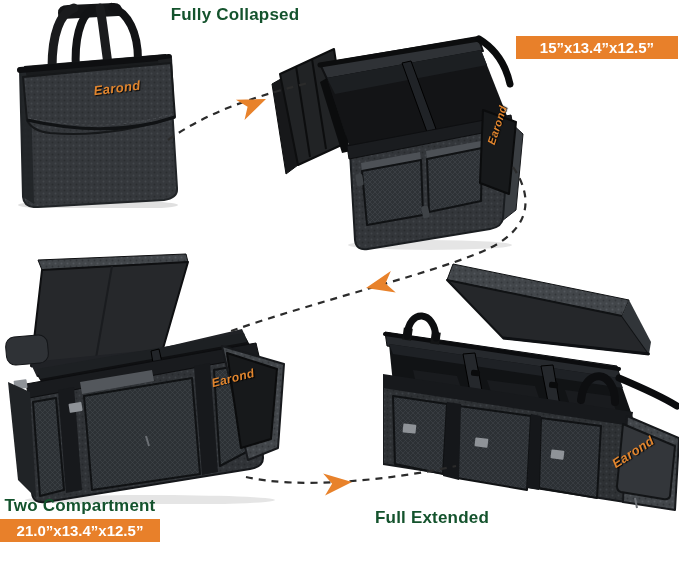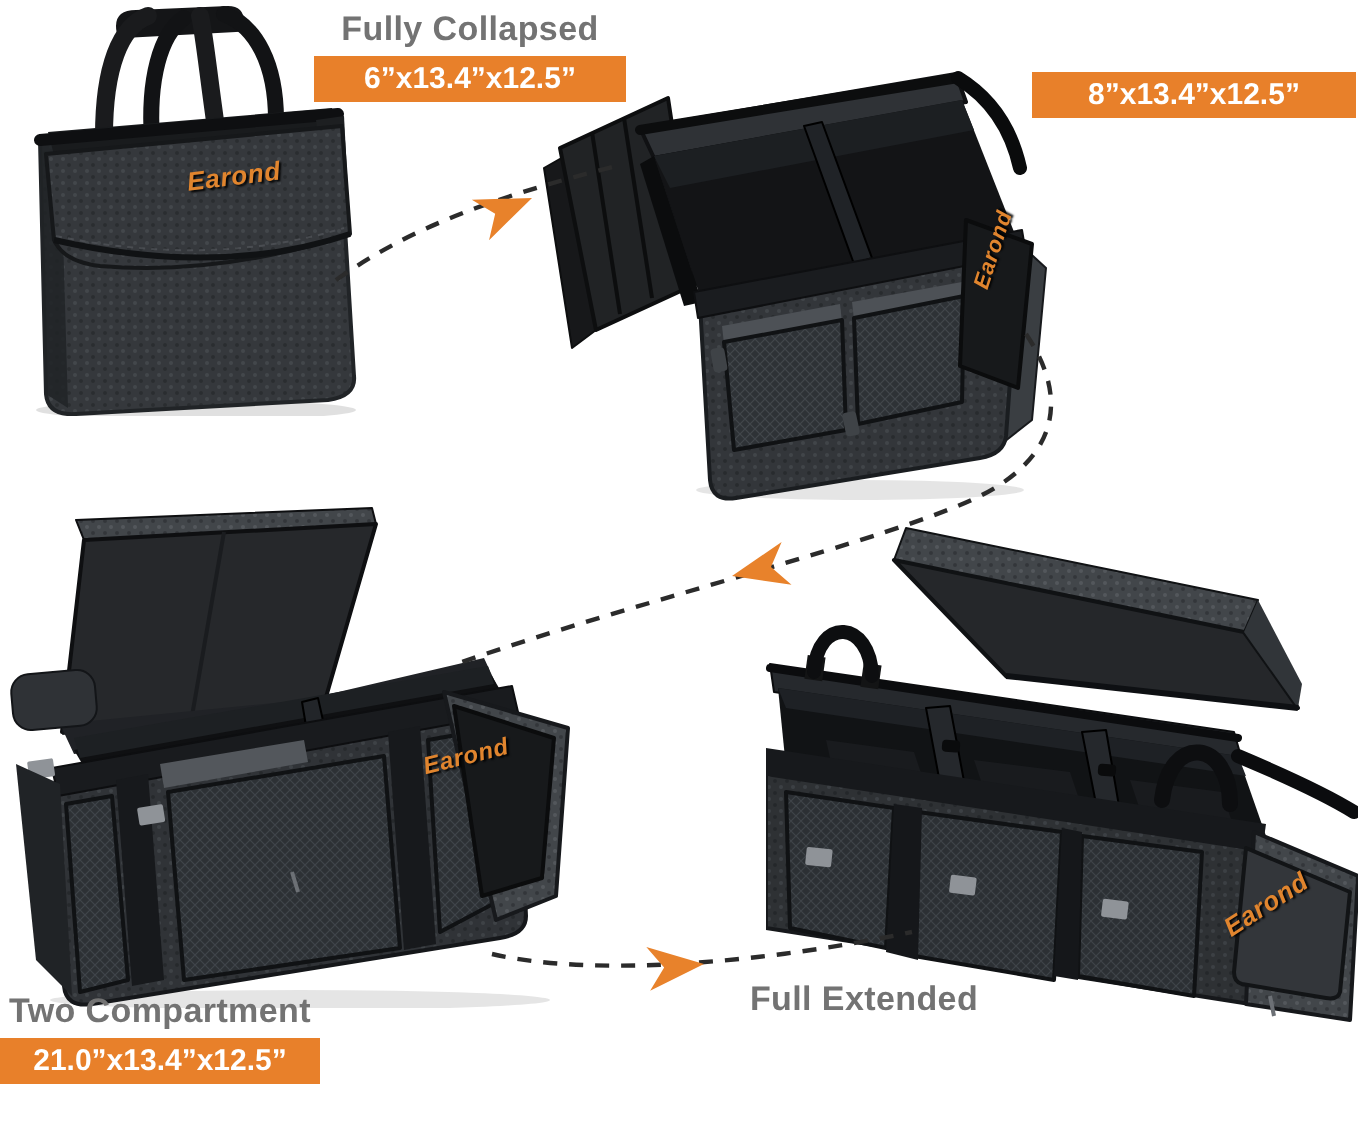--- a/index.html
+++ b/index.html
@@ -4,29 +4,29 @@
 <style>
   html,body { margin:0; padding:0; background:#fff; }
   .canvas {
     position:relative; width:679px; height:564px; background:#fff;
     font-family:"Liberation Sans", sans-serif; overflow:hidden;
   }
   .product { position:absolute; margin:0; padding:0; z-index:1; }
   .product svg { display:block; }
 
   .label { position:absolute; text-align:center; z-index:2; }
-  .cfg-title { font-weight:bold; color:#737373; font-size:17px; letter-spacing:.2px; white-space:nowrap; }
+  .cfg-title { font-weight:bold; color:#14532d; font-size:17px; letter-spacing:.2px; white-space:nowrap; }
   .badge {
     margin-top:3px; background:#E8802A; color:#ffffff; font-weight:bold;
     font-size:15px; line-height:23px; height:23px; white-space:nowrap;
   }
   #label-1 { left:157px; top:5px;   width:156px; }
   #label-2 { left:516px; top:33px;  width:162px; }
   #label-3 { left:0px;   top:496px; width:160px; }
-  #label-4 { left:352px; top:490px; width:160px; }
+  #label-4 { left:352px; top:508px; width:160px; }
 
   #product-1 { left:6px;   top:0px;   }
   #product-2 { left:250px; top:22px;  }
   #product-3 { left:0px;   top:250px; }
   #product-4 { left:383px; top:248px; }
 
   .logo {
     position:absolute; z-index:2; color:#E1852E; font-weight:bold; font-style:italic;
     letter-spacing:.4px; text-shadow:1px 1px 1px rgba(0,0,0,.9); white-space:nowrap;
   }
@@ -214,24 +214,23 @@
     </svg>
   </figure>
 
   <span class="logo" id="logo-1">Earond</span>
   <span class="logo" id="logo-2">Earond</span>
   <span class="logo" id="logo-3">Earond</span>
   <span class="logo" id="logo-4">Earond</span>
 
   <div class="label" id="label-1">
     <div class="cfg-title">Fully Collapsed</div>
-    <div class="badge">6”x13.4”x12.5”</div>
   </div>
   <div class="label" id="label-2">
-    <div class="badge">8”x13.4”x12.5”</div>
+    <div class="badge">15”x13.4”x12.5”</div>
   </div>
   <div class="label" id="label-3">
     <div class="cfg-title">Two Compartment</div>
     <div class="badge">21.0”x13.4”x12.5”</div>
   </div>
   <div class="label" id="label-4">
     <div class="cfg-title">Full Extended</div>
   </div>
 
   <svg id="arrow-layer" width="679" height="564" viewBox="0 0 679 564">

